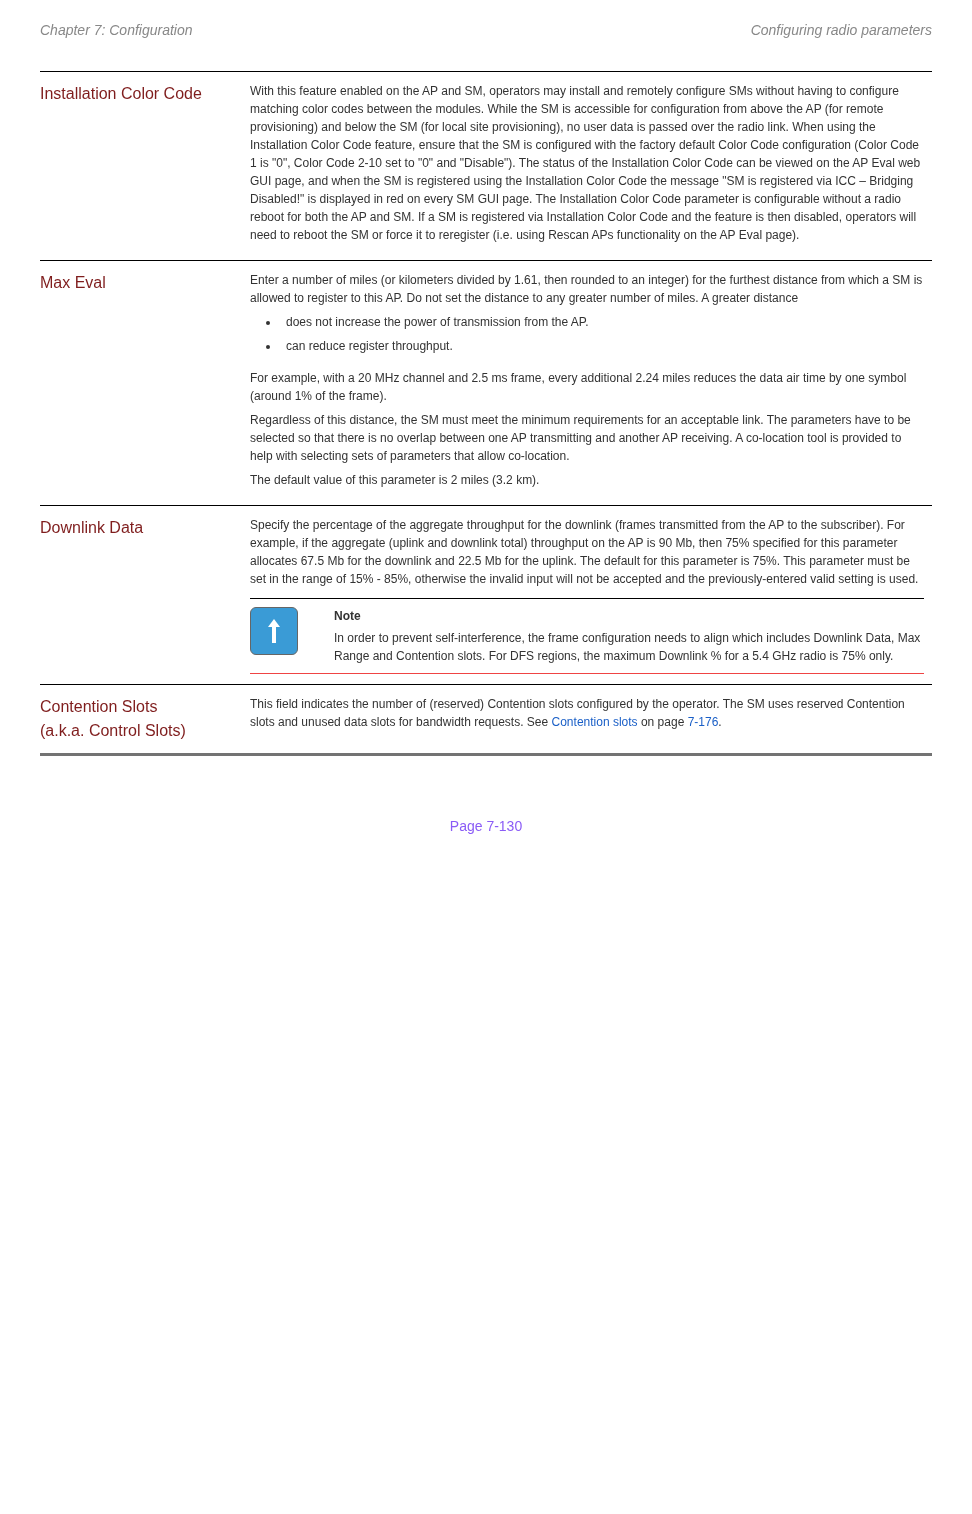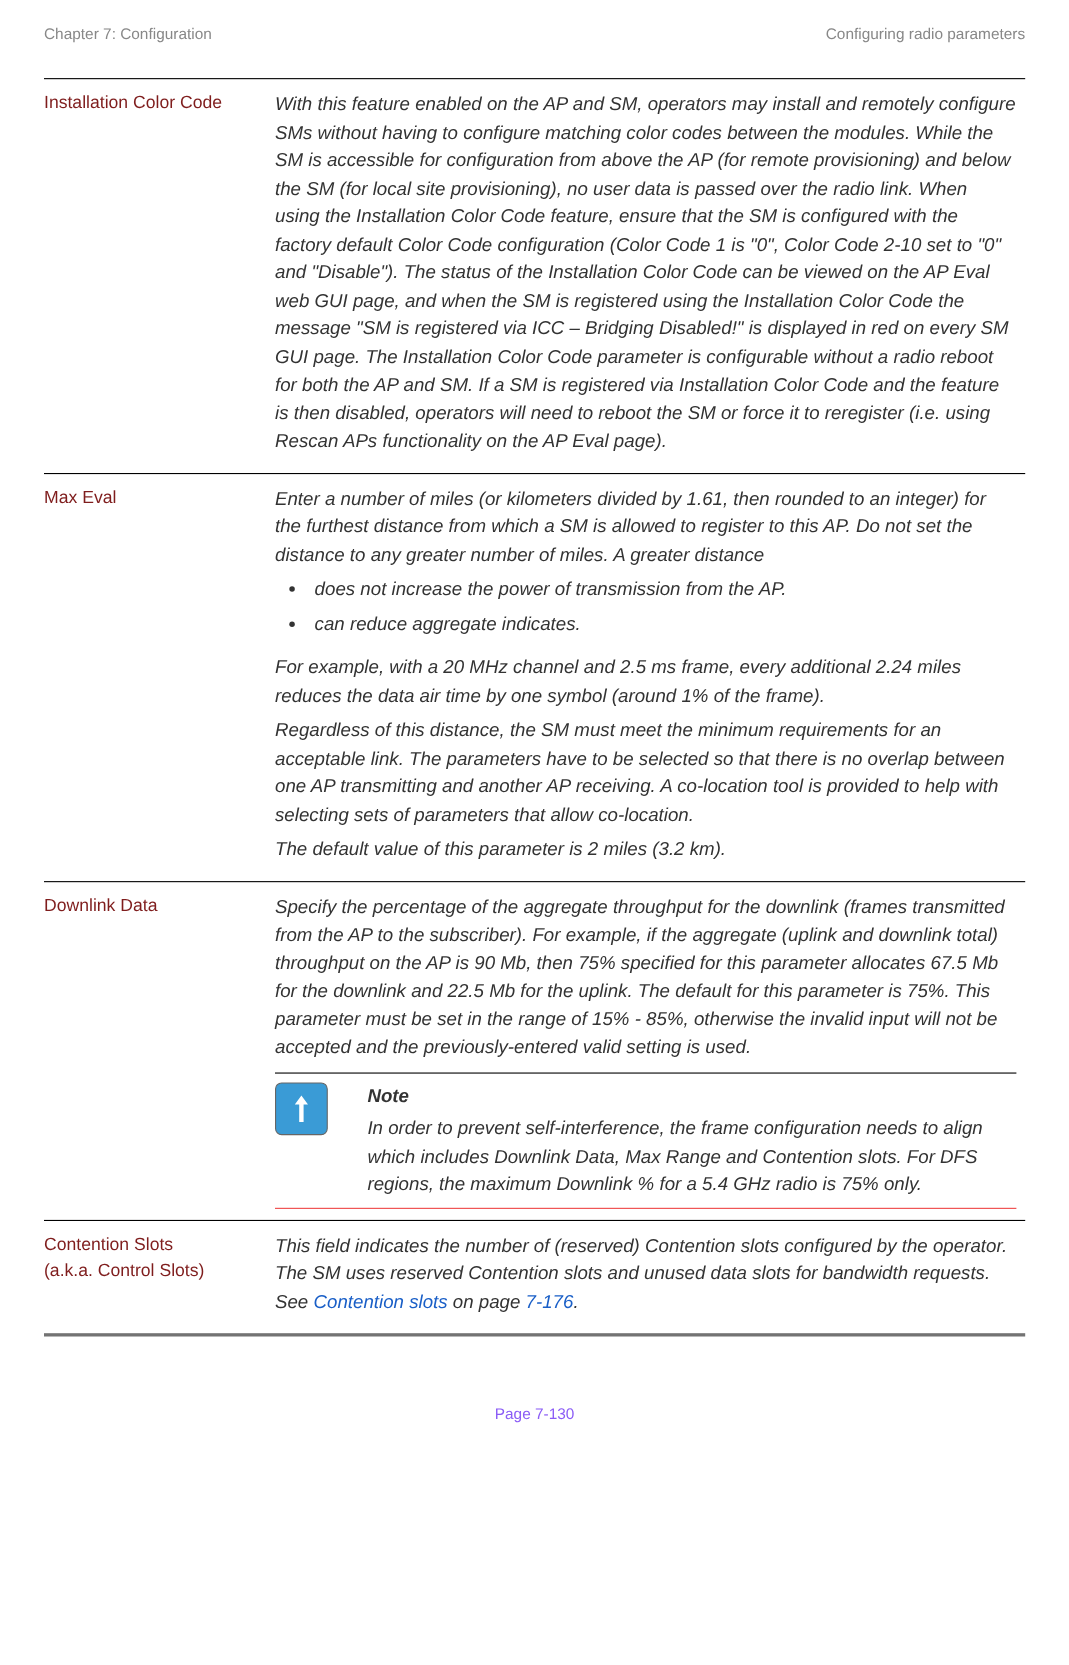--- a/index.html
+++ b/index.html
@@ -18,41 +18,41 @@
     }
     .page {
       padding: 20px 40px 40px 40px;
     }
     .header {
       display: flex;
       justify-content: space-between;
       color: #888888;
       font-size: 14px;
       padding-bottom: 30px;
+      font-style: italic;
     }
     .content-table {
       width: 100%;
       border-collapse: collapse;
     }
     .content-table td {
       vertical-align: top;
       padding: 10px 8px 10px 0;
     }
     .row-divider td {
       border-top: 1px solid #000000;
     }
     .label-col {
       width: 210px;
       font-size: 16px;
       color: #7f1d1d;
     }
     .desc-col {
-      font-size: 17px;
+      font-size: 12px;
       color: #333333;
-      font-style: italic;
     }
     .desc-col p {
       margin-bottom: 6px;
     }
     .bullet-list {
       list-style: disc;
       margin-left: 30px;
       margin-top: 4px;
       margin-bottom: 14px;
     }
@@ -122,21 +122,21 @@
         <p>With this feature enabled on the AP and SM, operators may install and remotely configure SMs without having to configure matching color codes between the modules. While the SM is accessible for configuration from above the AP (for remote provisioning) and below the SM (for local site provisioning), no user data is passed over the radio link. When using the Installation Color Code feature, ensure that the SM is configured with the factory default Color Code configuration (Color Code 1 is "0", Color Code 2-10 set to "0" and "Disable"). The status of the Installation Color Code can be viewed on the AP Eval web GUI page, and when the SM is registered using the Installation Color Code the message "SM is registered via ICC – Bridging Disabled!" is displayed in red on every SM GUI page. The Installation Color Code parameter is configurable without a radio reboot for both the AP and SM. If a SM is registered via Installation Color Code and the feature is then disabled, operators will need to reboot the SM or force it to reregister (i.e. using Rescan APs functionality on the AP Eval page).</p>
       </td>
     </tr>
 
     <tr class="row-divider">
       <td class="label-col">Max Eval</td>
       <td class="desc-col">
         <p>Enter a number of miles (or kilometers divided by 1.61, then rounded to an integer) for the furthest distance from which a SM is allowed to register to this AP. Do not set the distance to any greater number of miles. A greater distance</p>
         <ul class="bullet-list">
           <li>does not increase the power of transmission from the AP.</li>
-          <li>can reduce aggregate indicates.</li>
+          <li>can reduce register throughput.</li>
         </ul>
         <p>For example, with a 20 MHz channel and 2.5 ms frame, every additional 2.24 miles reduces the data air time by one symbol (around 1% of the frame).</p>
         <p>Regardless of this distance, the SM must meet the minimum requirements for an acceptable link. The parameters have to be selected so that there is no overlap between one AP transmitting and another AP receiving. A co-location tool is provided to help with selecting sets of parameters that allow co-location.</p>
         <p>The default value of this parameter is 2 miles (3.2 km).</p>
       </td>
     </tr>
 
     <tr class="row-divider">
       <td class="label-col">Downlink Data</td>
       <td class="desc-col">

